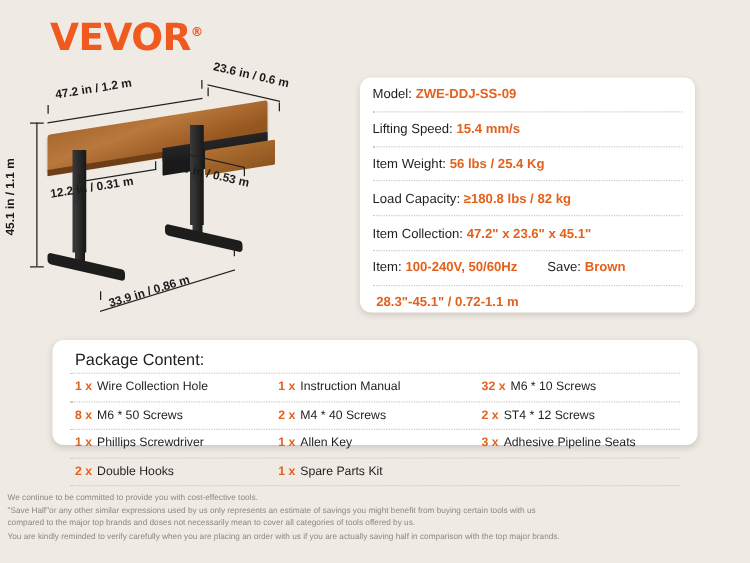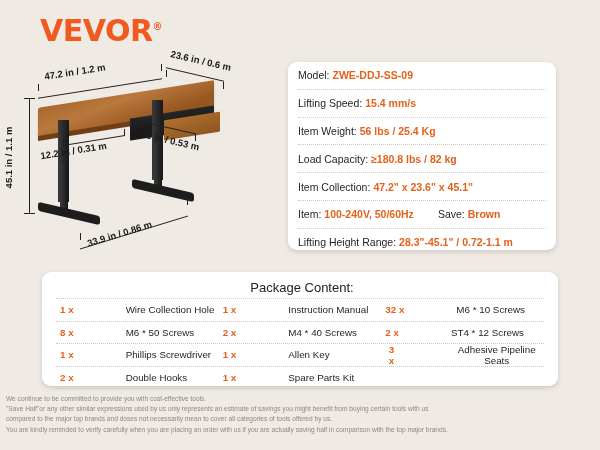--- a/index.html
+++ b/index.html
@@ -60,28 +60,28 @@
   #spec-card{left:288px;top:62px;width:268px;height:188px;padding:0 10px;box-sizing:border-box;}
   .spec-row{
     height:26.8px;display:flex;align-items:center;
     border-bottom:1px dotted #cfcac4;font-size:10.5px;
   }
   .spec-row:last-child{border-bottom:none;}
   .spec-label{color:#1f1f1f;}
   .spec-val{color:#e4611c;font-weight:bold;margin-left:3px;}
   .spec-label2{color:#1f1f1f;margin-left:24px;}
 
-  #pkg-card{left:42px;top:272px;width:516px;height:114px;padding:4px 14px 0;box-sizing:border-box;text-align:center;}
+  #pkg-card{left:42px;top:272px;width:516px;height:84px;padding:4px 14px 0;box-sizing:border-box;}
   #pkg-title{font-size:13px;color:#222;padding:4px 0 3px 4px;}
   .pkg-row{
     display:flex;height:21.5px;align-items:center;
     border-top:1px dotted #cfcac4;font-size:9.8px;
   }
   .pkg-row:last-child{border-bottom:1px dotted #cfcac4;}
-  .pkg-cell{width:33.33%;display:flex;align-items:center;padding-left:4px;box-sizing:border-box;gap:48px;}
+  .pkg-cell{width:33.33%;display:flex;align-items:center;padding-left:4px;box-sizing:border-box;}
   .qty{color:#e4611c;font-weight:bold;margin-right:4px;}
   .pkg-name{color:#1f1f1f;}
 
   
   #footer{
     position:absolute;left:6px;top:394px;width:588px;
     font-size:6.6px;line-height:1.55;color:#8d8880;
   }
 </style>
 </head>
@@ -158,21 +158,20 @@
     <span class="spec-label">Item Collection:</span>
     <span class="spec-val">47.2" x 23.6" x 45.1"</span>
   </div>
   <div class="spec-row">
     <span class="spec-label">Item:</span>
     <span class="spec-val">100-240V,  50/60Hz</span>
     <span class="spec-label2">Save:</span>
     <span class="spec-val">Brown</span>
   </div>
   <div class="spec-row">
-    <span class="spec-label">Lifting Height Range:</span>
     <span class="spec-val">28.3"-45.1" / 0.72-1.1 m</span>
   </div>
 </div>
 
 <div class="card" id="pkg-card">
   <div id="pkg-title">Package Content:</div>
 
   <div class="pkg-row">
     <div class="pkg-cell">
       <span class="qty">1 x</span>

